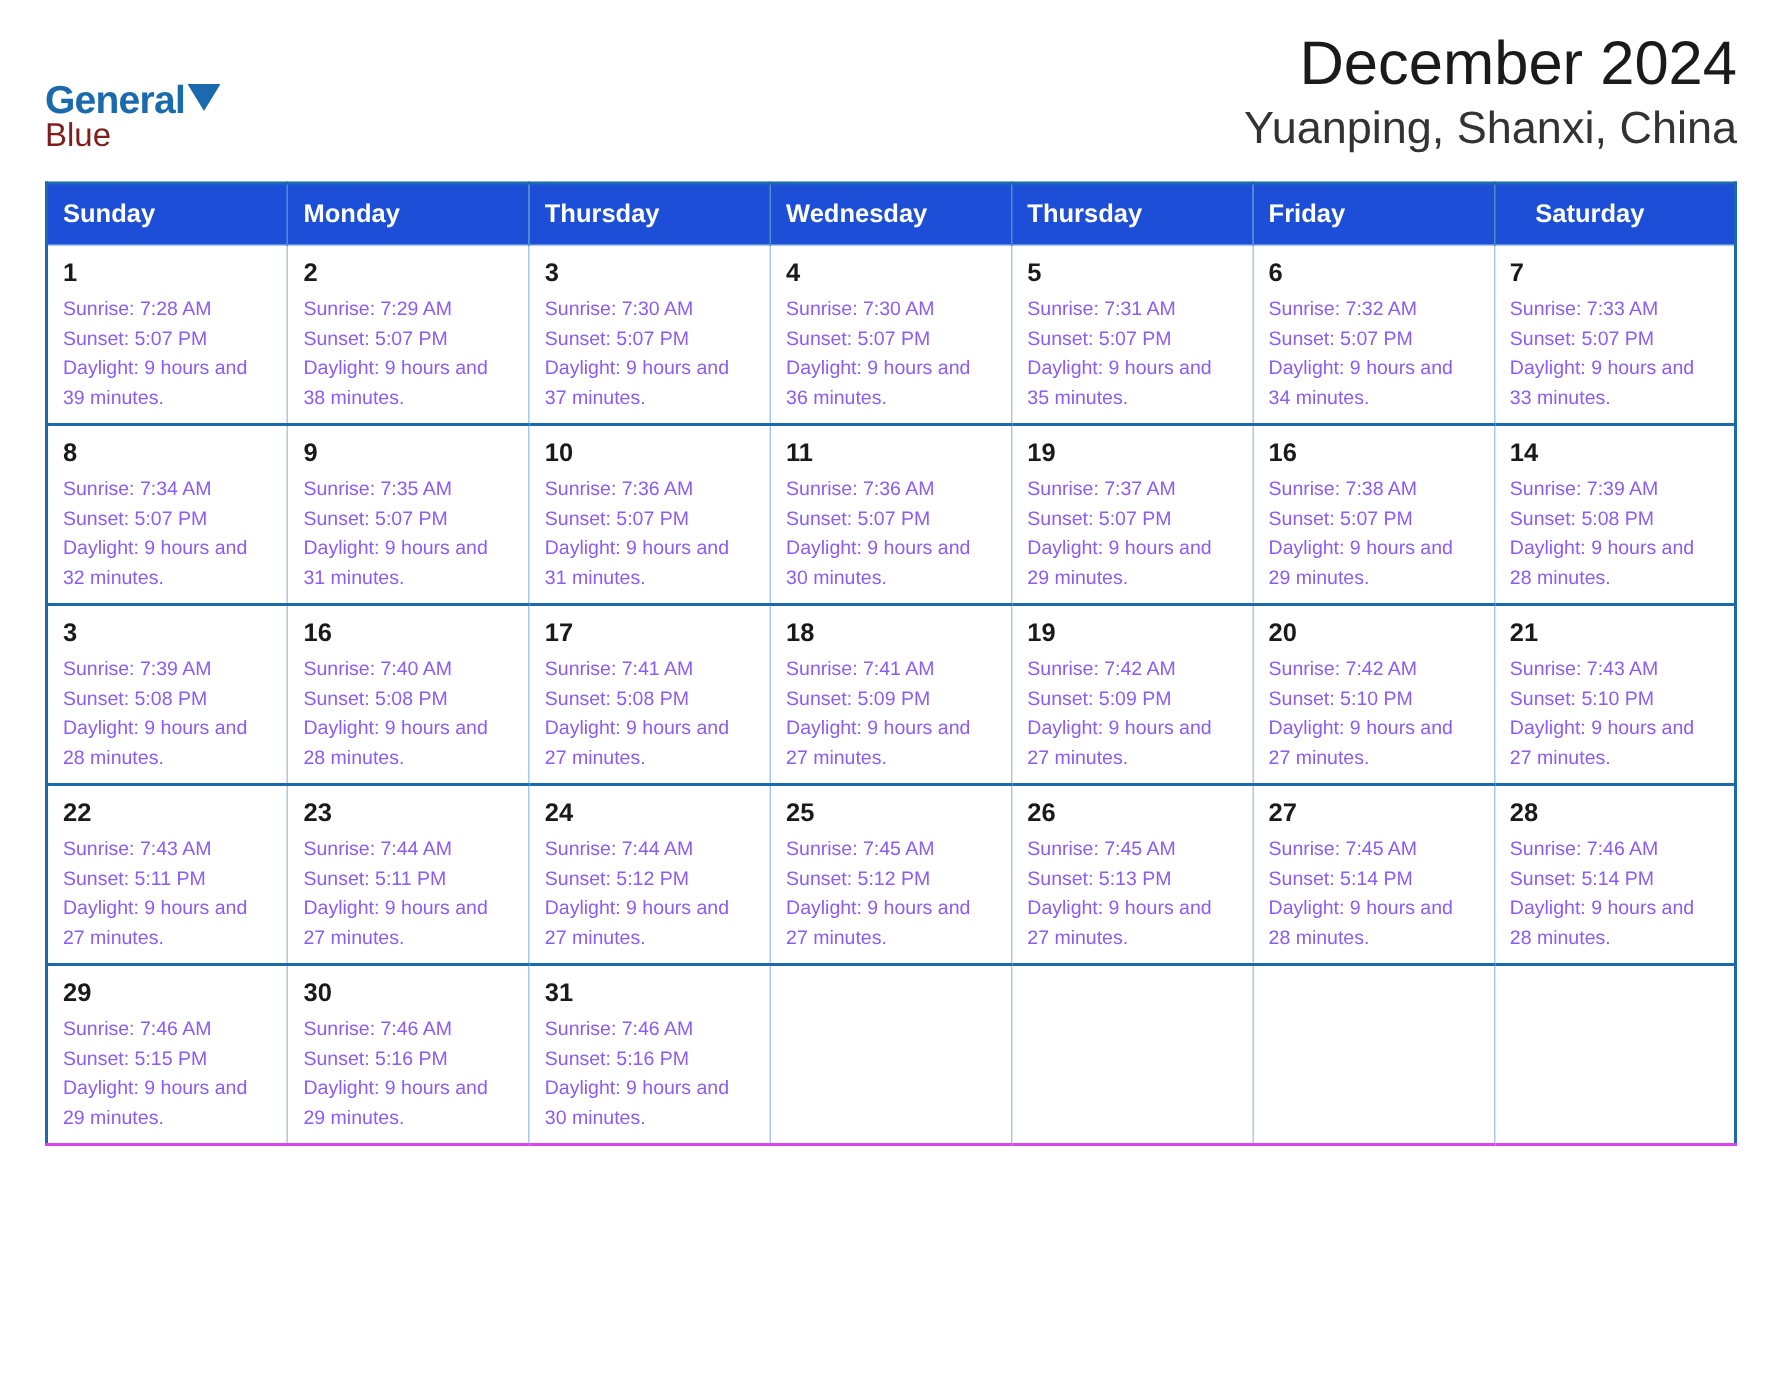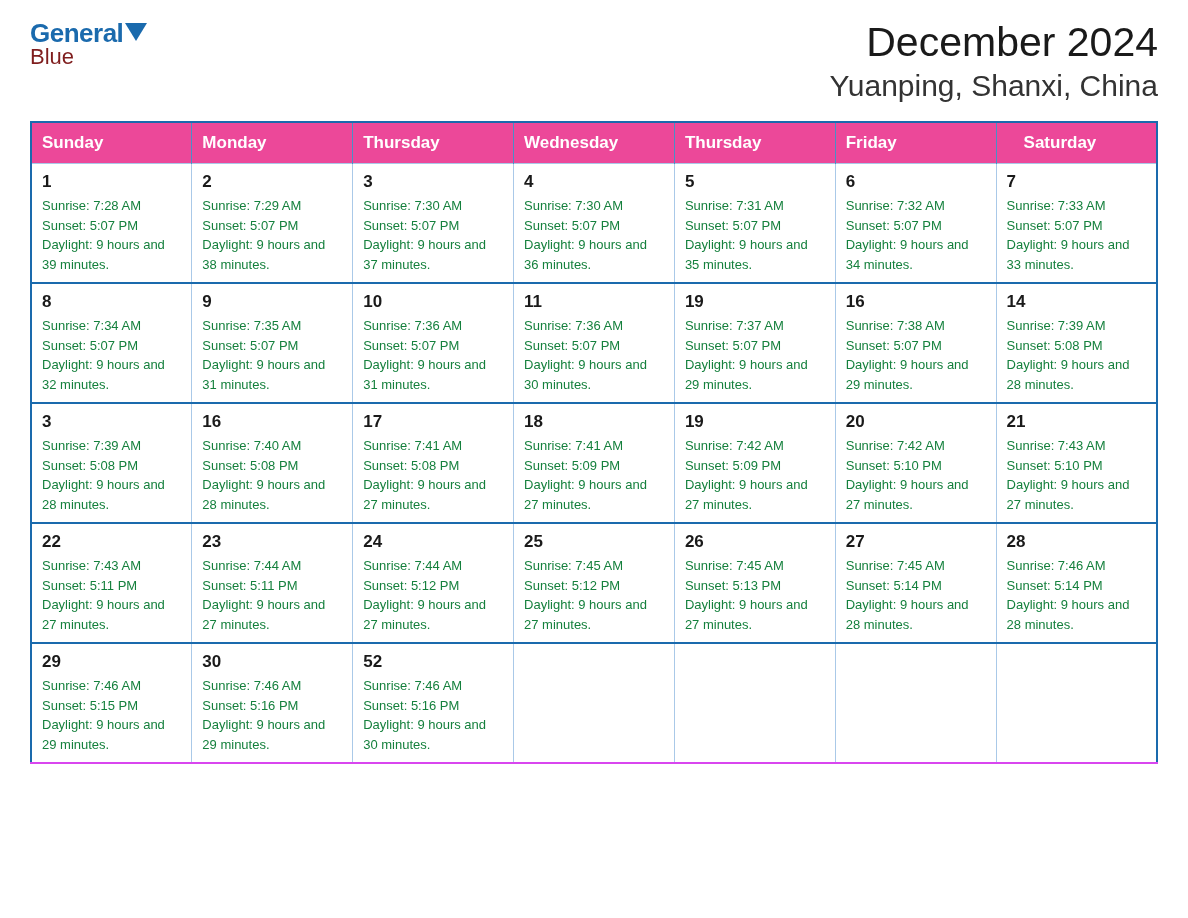--- a/index.html
+++ b/index.html
@@ -5,21 +5,21 @@
     * { margin: 0; padding: 0; box-sizing: border-box; }
     body {
       font-family: Arial, sans-serif;
       background: #fff;
       width: 1188px;
       min-height: 918px;
       padding: 20px 30px;
     }
     .header {
       display: flex;
-      align-items: flex-start;
+      align-items: flex-end;
       justify-content: space-between;
       margin-bottom: 18px;
     }
     .logo {
       display: flex;
       flex-direction: column;
       align-items: flex-start;
     }
     .logo-general {
       font-size: 26px;
@@ -51,21 +51,21 @@
       font-size: 30px;
       color: #333;
       margin-top: 4px;
     }
     .calendar-table {
       width: 100%;
       border-collapse: collapse;
       border: 2px solid #1a6aad;
     }
     .calendar-table th {
-      background-color: #ec4899;
+      background-color: #1d4ed8;
       color: #fff;
       font-size: 17px;
       font-weight: bold;
       padding: 10px 10px;
       text-align: left;
       border-right: 1px solid #4a8fc7;
     }
     .calendar-table th:last-child {
       border-right: none;
       padding-left: 27px;
@@ -82,21 +82,21 @@
       border-bottom: 2px solid #d946ef;
     }
     .day-number {
       font-size: 17px;
       font-weight: bold;
       color: #1a1a1a;
       margin-bottom: 4px;
     }
     .day-info {
       font-size: 13px;
-      color: #15803d;
+      color: #8b5cf6;
       line-height: 1.5;
     }
     .empty-cell {
       background: #fff;
     }
   </style>
 </head>
 <body>
 
 <div class="header">
@@ -250,21 +250,21 @@
       <tr>
         <td>
           <div class="day-number">29</div>
           <div class="day-info">Sunrise: 7:46 AM<br>Sunset: 5:15 PM<br>Daylight: 9 hours and 29 minutes.</div>
         </td>
         <td>
           <div class="day-number">30</div>
           <div class="day-info">Sunrise: 7:46 AM<br>Sunset: 5:16 PM<br>Daylight: 9 hours and 29 minutes.</div>
         </td>
         <td>
-          <div class="day-number">52</div>
+          <div class="day-number">31</div>
           <div class="day-info">Sunrise: 7:46 AM<br>Sunset: 5:16 PM<br>Daylight: 9 hours and 30 minutes.</div>
         </td>
         <td class="empty-cell"></td>
         <td class="empty-cell"></td>
         <td class="empty-cell"></td>
         <td class="empty-cell"></td>
       </tr>
     </tbody>
 </table>
 

